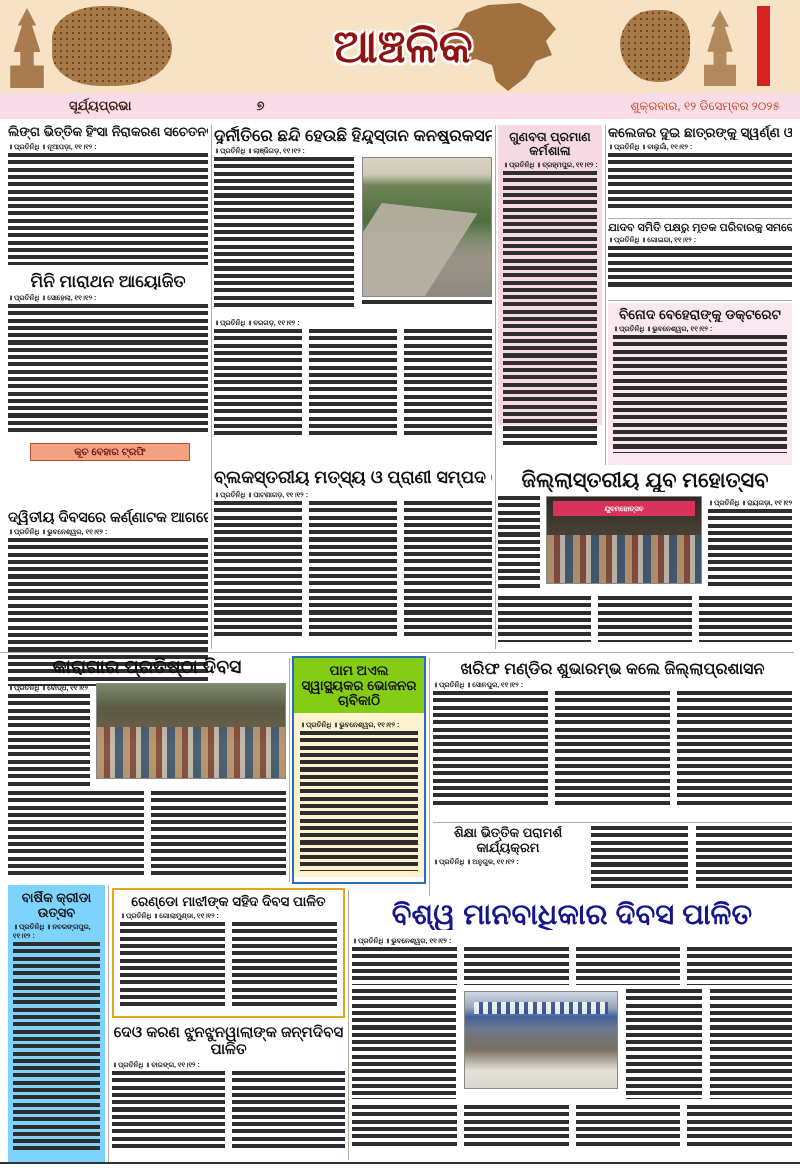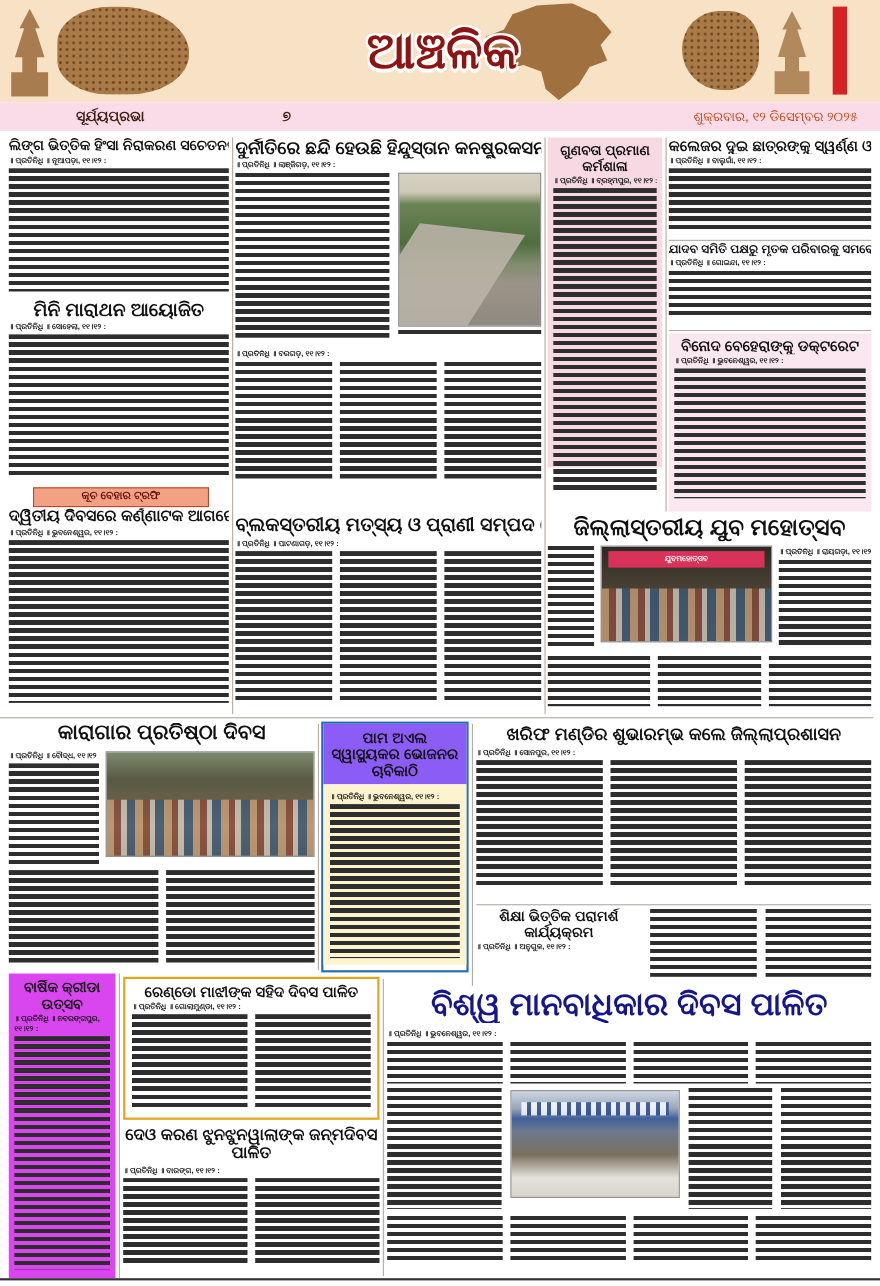--- a/index.html
+++ b/index.html
@@ -27,23 +27,23 @@
   .cols{display:flex;gap:7px;}
   .cols>div{flex:1;}
   .vr{position:absolute;width:1px;background:#b3aaa0;}
   .hrl{position:absolute;height:1px;background:#b3aaa0;}
   .cap{font-size:6.5px;line-height:8px;color:#222;overflow:hidden;white-space:nowrap;}
   
   .kick{background:#f2a183;border:1px solid #b84a2a;color:#6e0f0f;font-weight:bold;text-align:center;
         font-size:10px;line-height:15px;overflow:hidden;white-space:nowrap;}
   .pinkbox{background:#f7d9e4;padding:5px 5px;box-sizing:border-box;}
   .pinkbox2{background:#fbe7ef;padding:4px 5px;box-sizing:border-box;}
-  .purplebox{background:#d946ef;padding:6px 5px;box-sizing:border-box;}
+  .purplebox{background:#7dd3fc;padding:6px 5px;box-sizing:border-box;}
   .palmbox{border:2px solid #2b6cb8;box-sizing:border-box;}
-  .palm-head{background:#8b5cf6;padding:5px 3px;}
+  .palm-head{background:#84cc16;padding:5px 3px;}
   .palm-body{background:#fdf4cf;padding:5px 6px;height:100%;box-sizing:border-box;}
   .rendobox{border:2px solid #e2a718;box-sizing:border-box;padding:4px 6px;}
   
   .ph{position:absolute;overflow:hidden;border:1px solid #888;box-sizing:border-box;}
   .ph-road{background:linear-gradient(180deg,#d8d2c2 0%,#cfc9b8 12%,#6d8456 20%,#4f6e3f 46%,#7c8a6a 58%,#9a9488 72%,#8f8a80 100%);}
   .road-strip{position:absolute;left:-12%;bottom:-6%;width:80%;height:70%;background:#b9b3a6;transform:skewX(-28deg) rotate(6deg);opacity:.9;}
   .ph-jail{background:linear-gradient(180deg,#7d8a6d 0%,#5a5a44 26%,#6a5f49 48%,#8a7b5f 72%,#6e5f46 100%);}
   .crowd{position:absolute;left:0;bottom:0;width:100%;height:55%;opacity:.75;
          background:repeating-linear-gradient(90deg,#caa27a 0 7px,#8a4a3a 7px 13px,#d8d0c4 13px 18px,#3a5a7a 18px 26px);}
   .ph-youth{background:linear-gradient(180deg,#2e2a24 0%,#473f33 40%,#5a5044 100%);}
@@ -98,21 +98,21 @@
   </div>
 
   <div class="abs" style="left:8px;top:272px;width:200px;height:166px;">
     <div class="hl" style="font-size:17px;white-space:nowrap;">ମିନି ମାରାଥନ ଆୟୋଜିତ</div>
     <div class="dl">॥ ପ୍ରତିନିଧି ॥ ସୋହେଲା, ୧୧।୧୨ :</div>
     <div class="tx" style="height:128px;"></div>
   </div>
 
   <div class="abs kick" style="left:30px;top:443px;width:158px;height:16px;">କୂଚ ବେହାର ଟ୍ରଫି</div>
   <div class="abs" style="left:8px;top:462px;width:200px;height:186px;">
-    <div class="hl" style="font-size:14.5px;white-space:nowrap;">ଦ୍ୱିତୀୟ ଦିବସରେ କର୍ଣ୍ଣାଟକ ଆଗରେ</div>
+    <div class="hl" style="font-size:14.5px;white-space:nowrap;margin-top:47px;">ଦ୍ୱିତୀୟ ଦିବସରେ କର୍ଣ୍ଣାଟକ ଆଗରେ</div>
     <div class="dl">॥ ପ୍ରତିନିଧି ॥ ଭୁବନେଶ୍ୱର, ୧୧।୧୨ :</div>
     <div class="tx" style="height:148px;"></div>
   </div>
 
   <div class="abs" style="left:214px;top:126px;width:278px;height:186px;">
     <div class="hl" style="font-size:16.5px;white-space:nowrap;">ଦୁର୍ନୀତିରେ ଛନ୍ଦି ହେଉଛି ହିନ୍ଦୁସ୍ତାନ କନଷ୍ଟ୍ରକସନ</div>
     <div class="dl">॥ ପ୍ରତିନିଧି ॥ ଲାଞ୍ଜିଗଡ଼, ୧୧।୧୨ :</div>
     <div style="position:relative;height:150px;">
       <div class="tx" style="position:absolute;left:0;top:0;width:140px;height:150px;"></div>
       <div class="ph ph-road" style="left:148px;top:0;width:130px;height:140px;">

